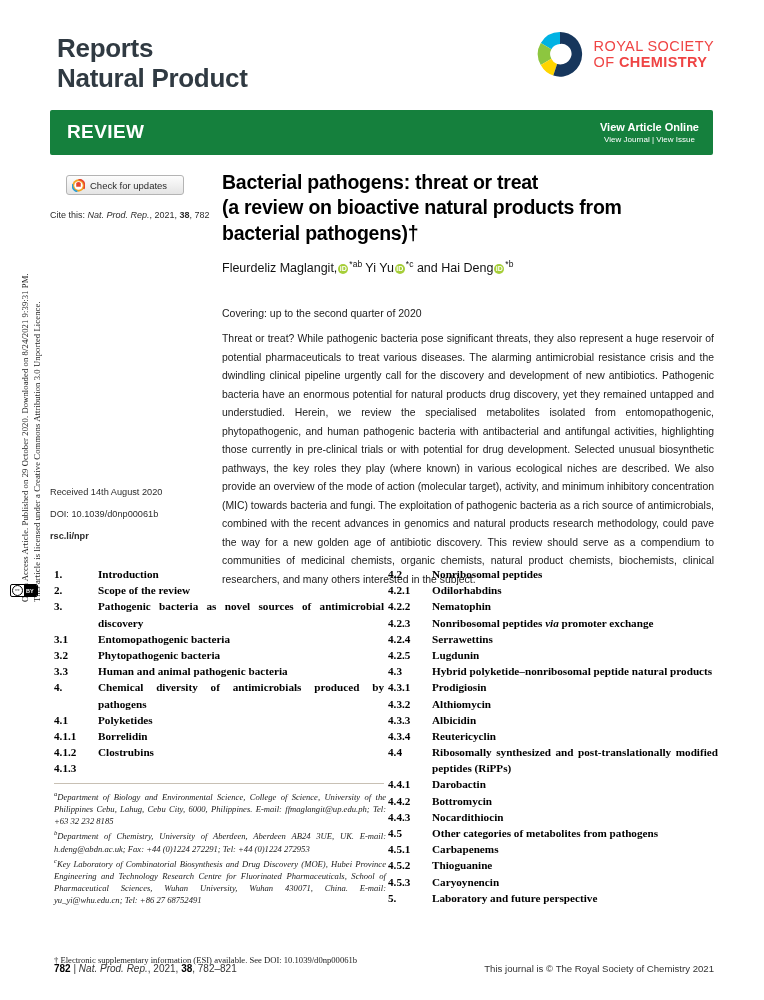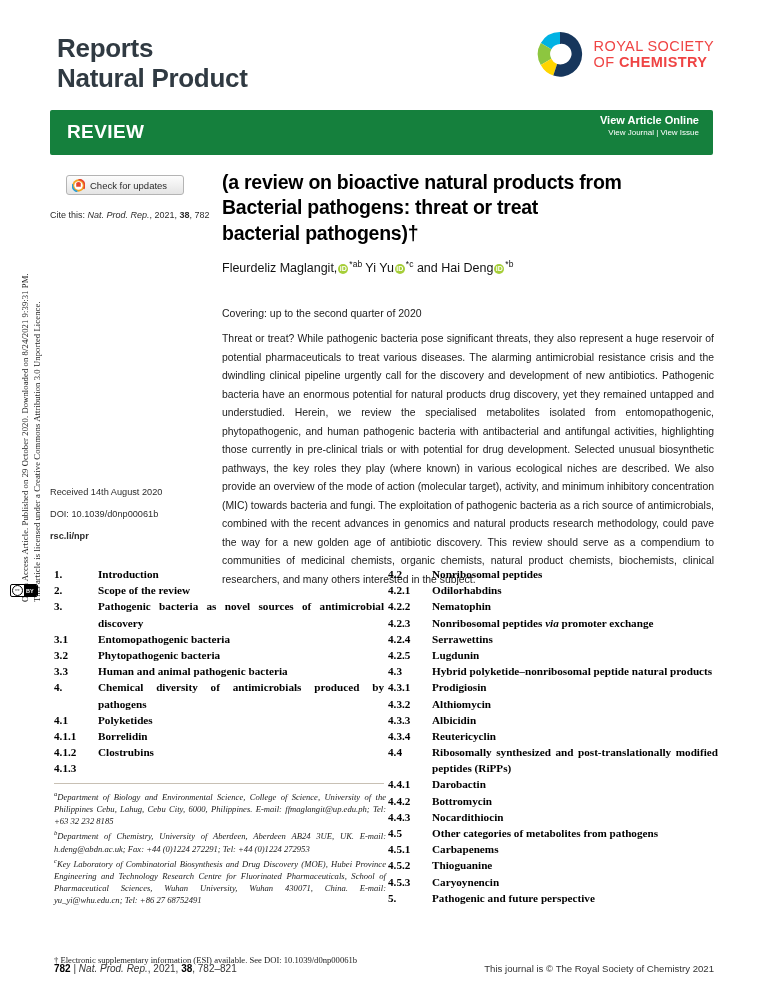--- a/index.html
+++ b/index.html
@@ -132,22 +132,22 @@
     top: 11px;
     font-family: "Liberation Sans", sans-serif;
     font-size: 19px;
     font-weight: bold;
     color: #ffffff;
     letter-spacing: 0.4px;
   }
   .review-bar .vao {
     position: absolute;
     right: 14px;
-    top: 4px;
-    text-align: right;
+    top: 11px;
+    text-align: center;
     color: #ffffff;
     font-family: "Liberation Sans", sans-serif;
   }
   .review-bar .vao .vao-main {
     font-size: 11px;
     font-weight: bold;
     display: block;
     margin-bottom: 2px;
   }
   .review-bar .vao .vao-sub {
@@ -398,22 +398,22 @@
     </svg>
     <span class="cfu-text">Check for updates</span>
   </div>
 
   <div class="cite-this">
     <span>Cite this: </span><i>Nat. Prod. Rep.</i><span>, 2021, </span><b>38</b><span>, 782</span>
   </div>
 
   <div class="title-block">
     <div class="art-title">
+      <div>Bacterial pathogens: threat or treat</div>
       <div>(a review on bioactive natural products from</div>
-      <div>Bacterial pathogens: threat or treat</div>
       <div>bacterial pathogens)†</div>
     </div>
     <div class="authors">
       <span>Fleurdeliz Maglangit,</span><span class="orcid">iD</span><span class="sup">*ab</span>
       <span>Yi Yu</span><span class="orcid">iD</span><span class="sup">*c</span>
       <span>and Hai Deng</span><span class="orcid">iD</span><span class="sup">*b</span>
     </div>
   </div>
 
   <div class="covering">Covering: up to the second quarter of 2020</div>
@@ -542,21 +542,21 @@
       <div class="toc-row">
         <div class="toc-num">4.5.2</div>
         <div class="toc-label">Thioguanine</div>
       </div>
       <div class="toc-row">
         <div class="toc-num">4.5.3</div>
         <div class="toc-label">Caryoynencin</div>
       </div>
       <div class="toc-row">
         <div class="toc-num">5.</div>
-        <div class="toc-label">Pathogenic and future perspective</div>
+        <div class="toc-label">Laboratory and future perspective</div>
       </div>
     </div>
 
   <div class="affil-rule"></div>
   <div class="affils">
     <p><span class="sup-a">a</span><span>Department of Biology and Environmental Science, College of Science, University of the Philippines Cebu, Lahug, Cebu City, 6000, Philippines. E-mail: ffmaglangit@up.edu.ph; Tel: +63 32 232 8185</span></p>
     <p><span class="sup-a">b</span><span>Department of Chemistry, University of Aberdeen, Aberdeen AB24 3UE, UK. E-mail: h.deng@abdn.ac.uk; Fax: +44 (0)1224 272291; Tel: +44 (0)1224 272953</span></p>
     <p><span class="sup-a">c</span><span>Key Laboratory of Combinatorial Biosynthesis and Drug Discovery (MOE), Hubei Province Engineering and Technology Research Centre for Fluorinated Pharmaceuticals, School of Pharmaceutical Sciences, Wuhan University, Wuhan 430071, China. E-mail: yu_yi@whu.edu.cn; Tel: +86 27 68752491</span></p>
     <p class="esi">† Electronic supplementary information (ESI) available. See DOI: 10.1039/d0np00061b</p>
   </div>

